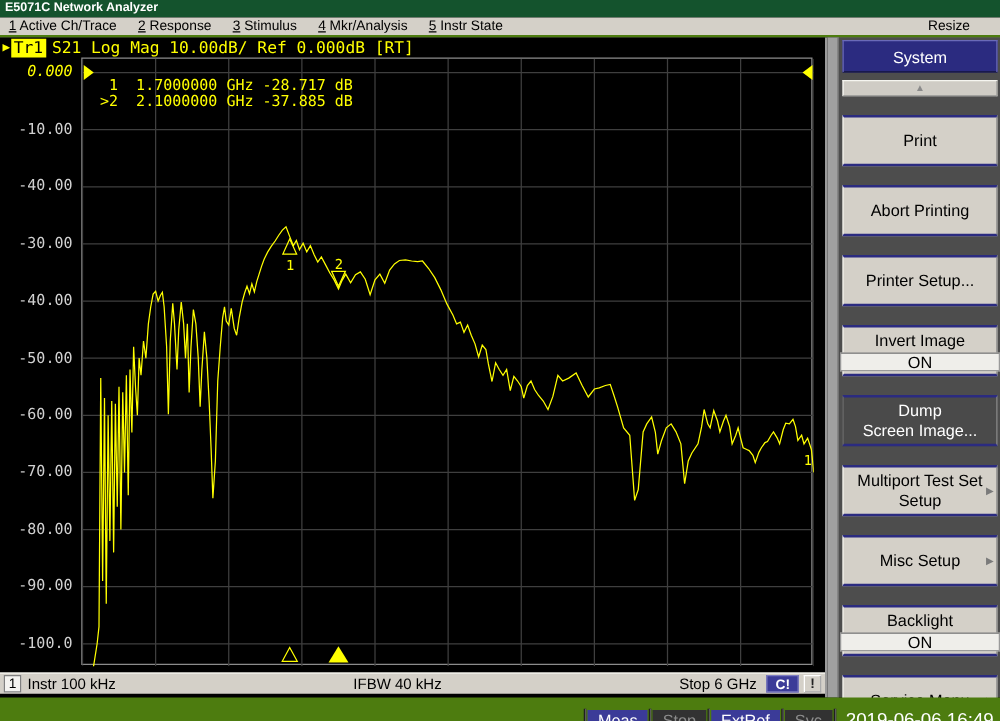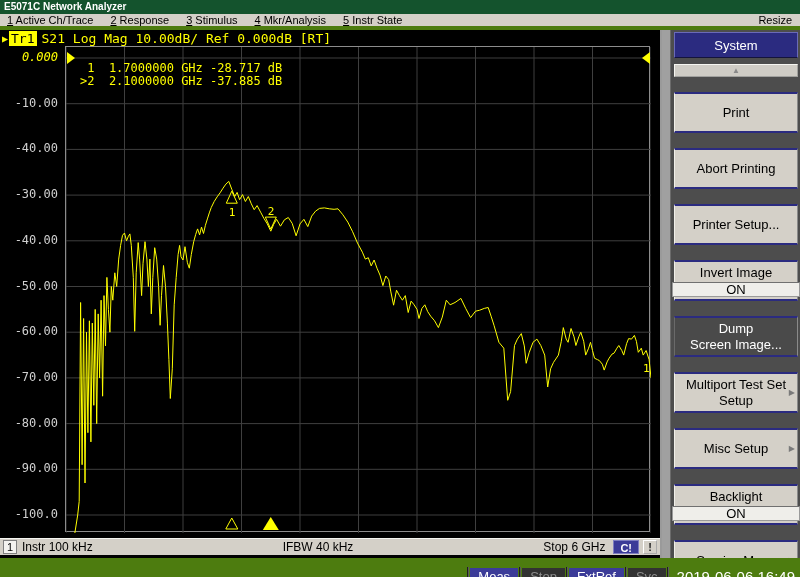--- a/index.html
+++ b/index.html
@@ -6,26 +6,26 @@
   body { background:#222; }
   #app { position:relative; width:800px; height:577px; overflow:hidden; background:#000;
          font-family:"Liberation Sans", sans-serif; }
 
   
   .titlebar { position:absolute; top:0; left:0; width:800px; height:14px; background:#14532d;
               color:#fff; font:bold 10px "Liberation Sans",sans-serif; line-height:14px; padding-left:4px; }
 
   
   .menubar { position:absolute; top:14px; left:0; width:800px; height:16px; background:#d4d0c8;
-             border-bottom:4px solid #4d7c0f; display:flex; align-items:center;
+             border-bottom:2px solid #4d7c0f; display:flex; align-items:center;
              font:11px "Liberation Sans",sans-serif; color:#000; }
   .menu-items { display:flex; gap:17px; padding-left:7px; }
   .menu-item { white-space:nowrap; cursor:default; }
   .menu-item .mkey { text-decoration:underline; }
-  .menu-resize { margin-left:auto; padding-right:8px; }
+  .menu-resize { margin-left:auto; padding-right:24px; }
 
   
   .screen { position:absolute; top:30px; left:0; width:662px; height:528px; background:#000;
             border-right:2px solid #9a9a9a; }
 
   .tracebar { position:absolute; top:1px; left:2px; height:15px; display:flex; align-items:center;
               font:13px "DejaVu Sans Mono",monospace; color:#ffff00; white-space:pre; }
   .trace-arrow { color:#ffff00; font-size:10px; margin-right:1px; }
   .trace-name { background:#ffff00; color:#000; padding:0 2px; }
   .trace-params { margin-left:5px; }

